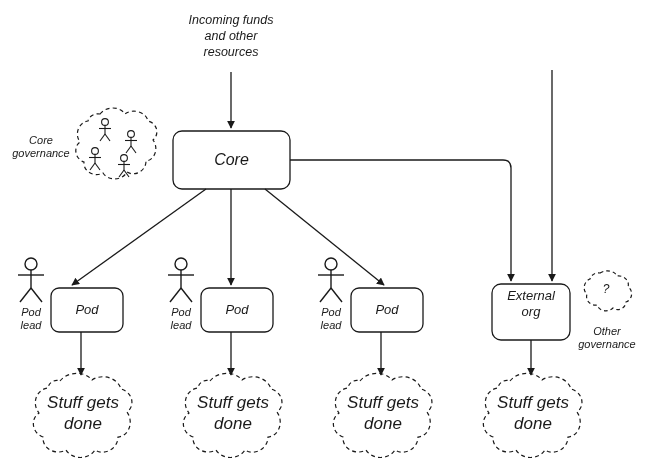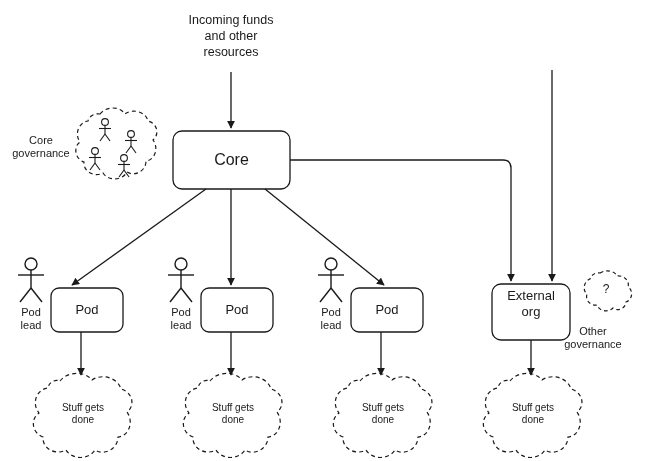--- a/index.html
+++ b/index.html
@@ -3,41 +3,42 @@
 <meta charset="utf-8">
 <style>
   html,body{margin:0;padding:0;background:#ffffff;}
   #canvas{
     position:relative;
     width:648px;height:461px;
     background:#ffffff;
     font-family:"Liberation Sans", sans-serif;
     color:#1a1a1a;
     overflow:hidden;
+    font-style:italic;
   }
   svg#wires{position:absolute;left:0;top:0;width:648px;height:461px;}
   .lbl{
     position:absolute;
     text-align:center;
     line-height:1.28;
     white-space:pre-line;
     color:#1a1a1a;
   }
   .free-label{font-size:12.5px;}
   .small-label{font-size:11px;line-height:1.2;}
   .node-text{
     position:absolute;
     display:flex;align-items:center;justify-content:center;
     text-align:center;line-height:1.22;
     white-space:pre-line;
     pointer-events:none;
   }
   .box-text{font-size:13px;}
   .core-text{font-size:16px;}
-  .cloud-text{font-size:10px;}
+  .cloud-text{font-size:17px;}
   .qmark{font-size:12px;}
 </style>
 </head>
 <body>
 
 <div id="canvas">
 
   <svg id="wires" viewBox="0 0 648 461" xmlns="http://www.w3.org/2000/svg">
     <defs>
       <marker id="ah" viewBox="0 0 10 10" refX="9" refY="5" markerWidth="6" markerHeight="6" orient="auto-start-reverse">
@@ -188,21 +189,21 @@
   </svg>
 
   <div class="lbl free-label" style="left:161px;top:12px;width:140px;">Incoming funds
 and other
 resources</div>
 
 
   <div class="lbl small-label" style="left:6px;top:134px;width:70px;">Core
 governance</div>
 
-  <div class="lbl small-label" style="left:551px;top:325px;width:84px;">Other
+  <div class="lbl small-label" style="left:565px;top:325px;width:84px;">Other
 governance</div>
 
   <div class="node-text qmark" style="left:586px;top:278px;width:40px;height:22px;">?</div>
 
   <div class="node-text core-text" style="left:173px;top:131px;width:117px;height:58px;">Core</div>
 
   <div class="node-text box-text" style="left:51px;top:288px;width:72px;height:44px;">Pod</div>
   <div class="node-text box-text" style="left:201px;top:288px;width:72px;height:44px;">Pod</div>
   <div class="node-text box-text" style="left:351px;top:288px;width:72px;height:44px;">Pod</div>
 

